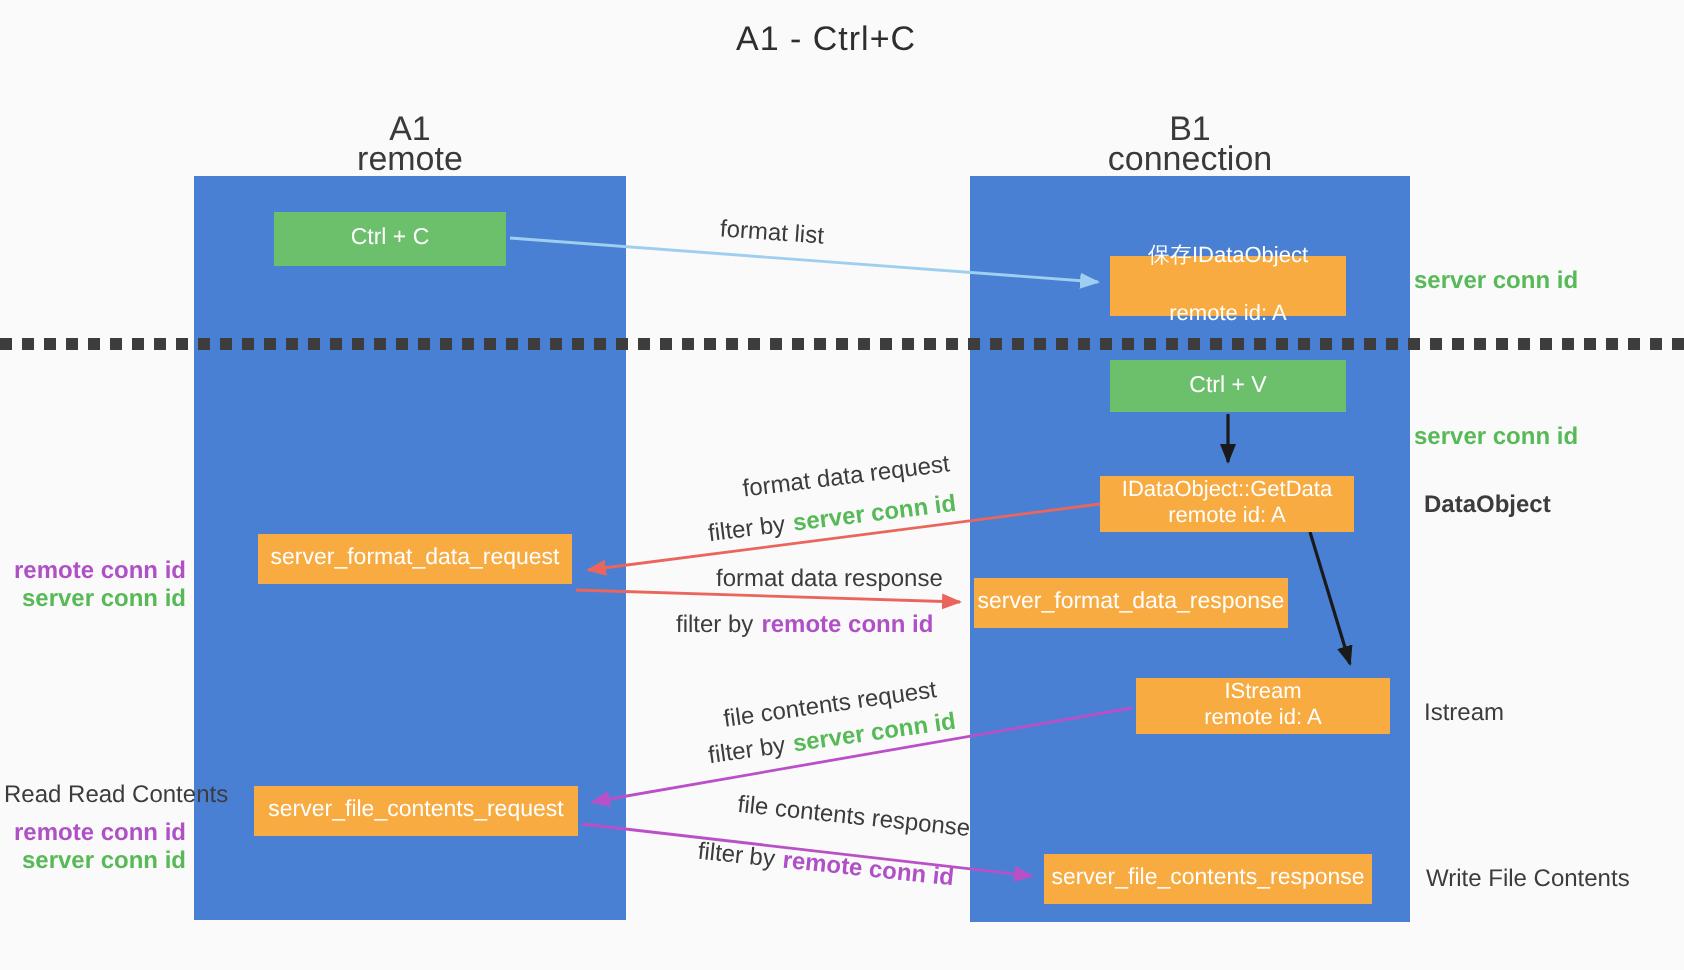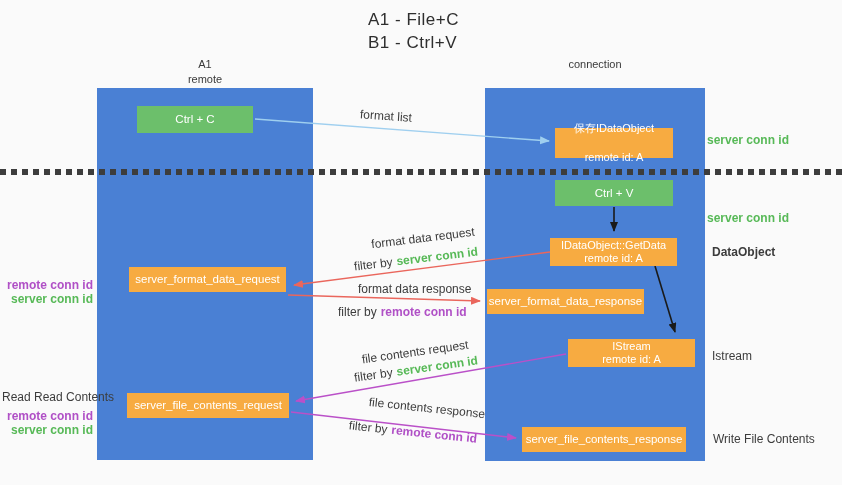--- a/index.html
+++ b/index.html
@@ -10,21 +10,21 @@
     font-family:"Liberation Sans", sans-serif;
     overflow:hidden;
   }
   .abs{position:absolute;}
   .title{
     left:368px;top:8px;
     font-size:17px;line-height:23px;color:#2e2e2e;
     letter-spacing:.5px;
   }
   .col-header{
-    font-size:11px;line-height:15px;color:#3a3a3a;text-align:center;
+    font-size:17px;line-height:15px;color:#3a3a3a;text-align:center;
   }
   .lifeline{background:#4a80d4;}
   .dotted-sep{
     left:0;top:169px;width:842px;height:6px;
     background:repeating-linear-gradient(90deg,#3d3d3d 0 6px,transparent 6px 11px);
   }
   .node{
     display:flex;flex-direction:column;align-items:center;justify-content:center;
     color:#ffffff;text-align:center;
     font-size:11.5px;line-height:13px;
@@ -42,29 +42,29 @@
   .id-purple{color:#b050c6;font-weight:bold;margin-left:4px;}
   .right-align{text-align:right;}
   svg.arrows{left:0;top:0;pointer-events:none;}
 </style>
 </head>
 <body>
 
 <div class="canvas">
 
   <div class="abs title">
-    <div>A1 - File+C</div>
-    <div>B1 - Ctrl+V</div>
+    <div>A1 - Ctrl+C</div>
   </div>
 
   <div class="abs col-header" style="left:97px;top:57px;width:216px;">
     <div>A1</div>
     <div>remote</div>
   </div>
   <div class="abs col-header" style="left:485px;top:57px;width:220px;">
+    <div>B1</div>
     <div>connection</div>
   </div>
 
   <div class="abs lifeline" style="left:97px;top:88px;width:216px;height:372px;"></div>
   <div class="abs lifeline" style="left:485px;top:88px;width:220px;height:373px;"></div>
 
   <div class="abs dotted-sep"></div>
 
   <svg class="abs arrows" width="842" height="485" viewBox="0 0 842 485">
     <defs>

